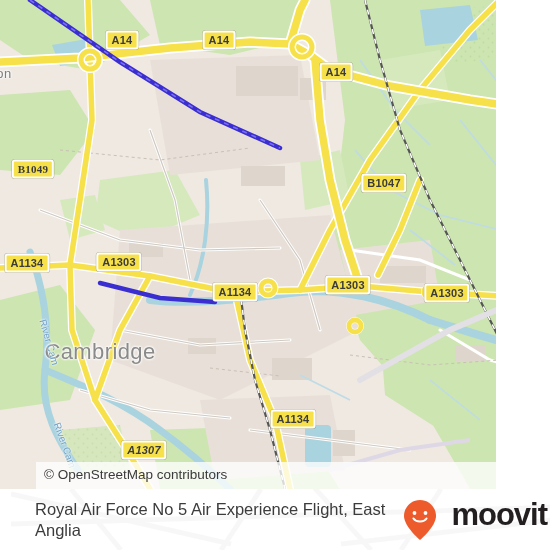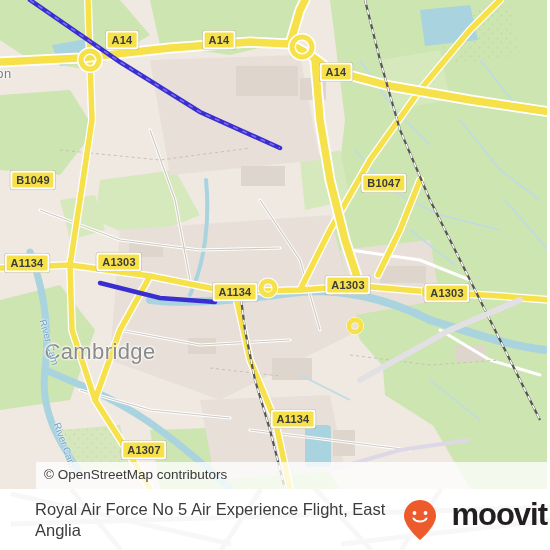--- a/index.html
+++ b/index.html
@@ -13,21 +13,21 @@
   #app {
     position: relative;
     width: 550px; height: 550px;
     overflow: hidden;
   }
 
   
   #map {
     position: absolute;
     left: 0; top: 0;
-    width: 547px; height: 489px;
+    width: 496px; height: 489px;
     background: #efe9e2;
     overflow: hidden;
   }
   .layer { position: absolute; left: 0; top: 0; width: 550px; height: 489px; }
   .svgmap { display: block; }
 
   
   .shield {
     position: absolute;
     background: #f7e14a;
@@ -328,29 +328,29 @@
       </g>
       <g stroke="#ded8e6" fill="none" stroke-width="4">
         <path d="M330,470 L400,450 L470,440"></path>
       </g>
     </svg>
 
     <div class="layer">
       <div class="shield" style="left:122px; top:40px;">A14</div>
       <div class="shield" style="left:219px; top:40px;">A14</div>
       <div class="shield" style="left:336px; top:72px;">A14</div>
-      <div class="shield" style="left:33px;  top:180px;">B1049</div>
+      <div class="shield" style="left:33px;  top:169px;font-family:Liberation Serif, serif;">B1049</div>
       <div class="shield" style="left:384px; top:183px;">B1047</div>
       <div class="shield" style="left:27px;  top:263px;">A1134</div>
       <div class="shield" style="left:119px; top:262px;">A1303</div>
       <div class="shield" style="left:235px; top:292px;">A1134</div>
       <div class="shield" style="left:348px; top:285px;">A1303</div>
       <div class="shield" style="left:447px; top:293px;">A1303</div>
       <div class="shield" style="left:293px; top:419px;">A1134</div>
-      <div class="shield" style="left:144px; top:450px;">A1307</div>
+      <div class="shield" style="left:144px; top:450px;font-style:italic;">A1307</div>
 
       <div class="place-label" style="left:100px; top:352px;">Cambridge</div>
       <div class="place-label small" style="left:4px; top:73px;">on</div>
 
       <div class="river-label" style="left:48px; top:318px; transform:rotate(74deg);">River Cam</div>
       <div class="river-label" style="left:62px; top:421px; transform:rotate(70deg);">River Cam</div>
     </div>
 
 
     <div id="attribution">

